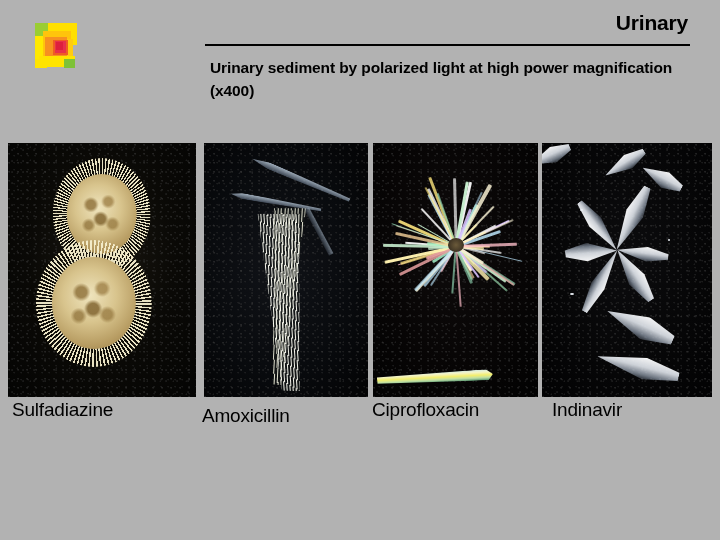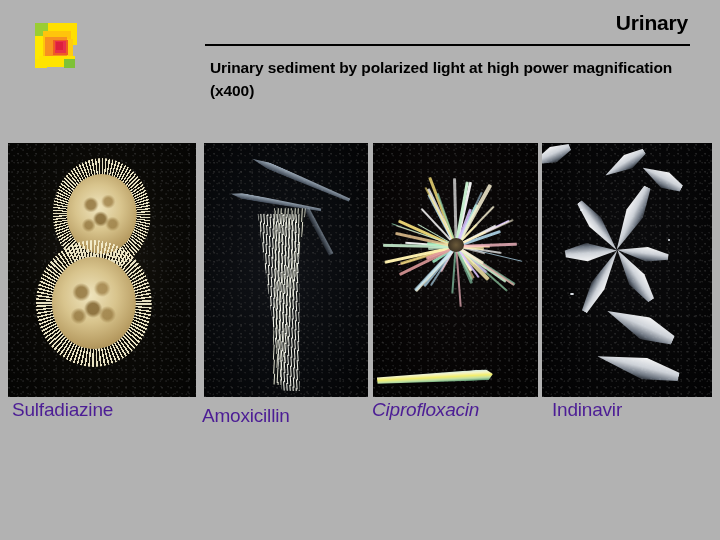--- a/index.html
+++ b/index.html
@@ -187,27 +187,27 @@
     filter: blur(.45px);
     transform-origin: 0% 50%;
   }
   #star { position: absolute; left: 44%; top: 42%; width: 0; height: 0; }
   .speck { position: absolute; background: #e9eef5; border-radius: 50%; filter: blur(.3px); }
 
   
   .caption {
     position: absolute;
     font-size: 19px;
-    color: #4c1d95;
+    color: #000000;
     white-space: nowrap;
     letter-spacing: -0.2px;
   }
   #cap-sulfadiazine   { left: 12px;  top: 399px; }
   #cap-amoxicillin    { left: 202px; top: 405px; }
-  #cap-ciprofloxacin  { left: 372px; top: 399px; font-style: italic; }
+  #cap-ciprofloxacin  { left: 372px; top: 399px; }
   #cap-indinavir      { left: 552px; top: 399px; }
 </style>
 </head>
 <body>
 
 <div id="logo">
   <span class="sq s1"></span>
   <span class="sq s13"></span>
   <span class="sq s2"></span>
   <span class="sq s3"></span>

